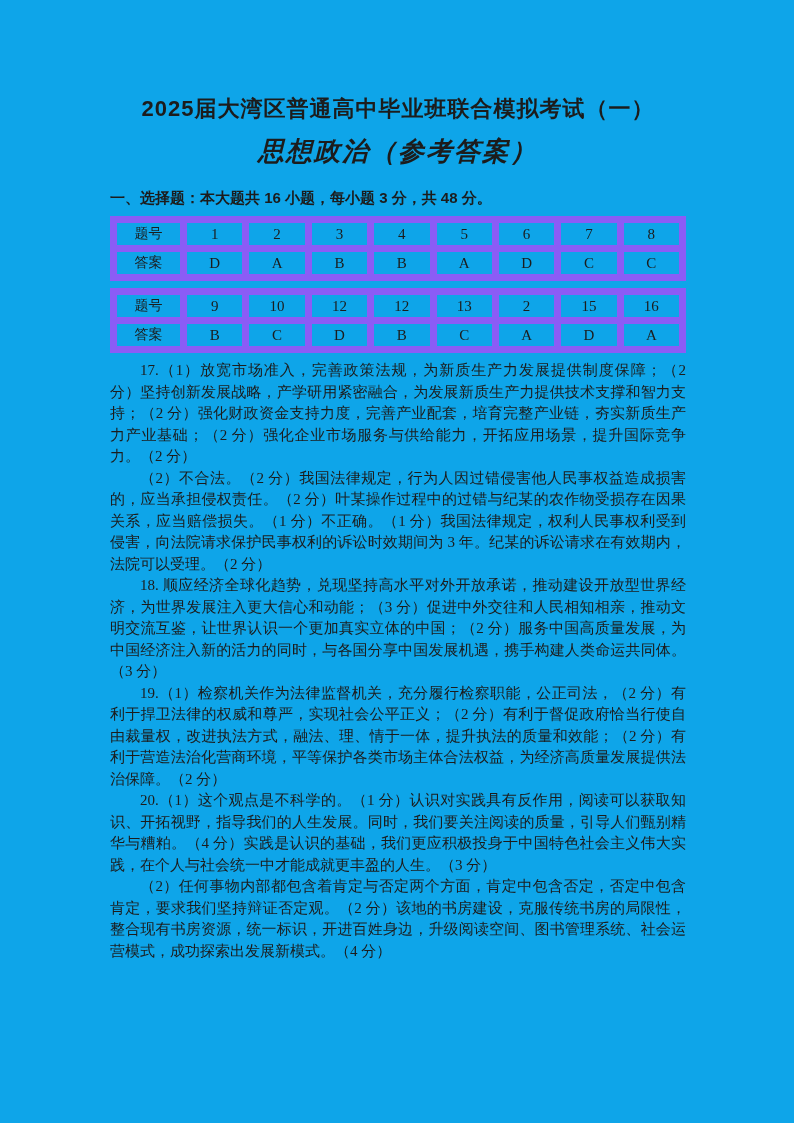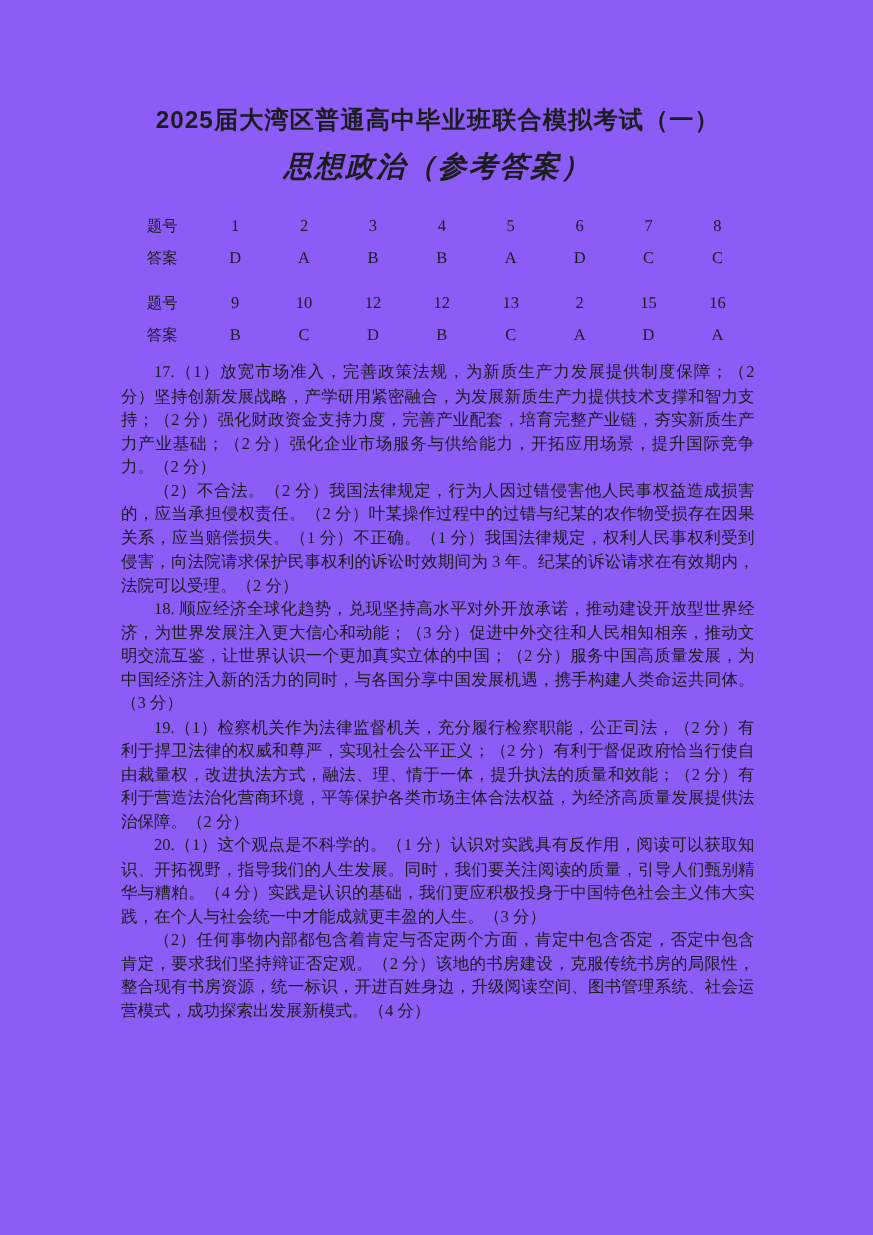--- a/index.html
+++ b/index.html
@@ -1,21 +1,21 @@
 <!DOCTYPE html>
 <html><head>
 <meta charset="utf-8">
 <style>
   * { margin: 0; padding: 0; box-sizing: border-box; }
   html, body { background: #ffffff; }
   .page {
     width: 794px;
     height: 1123px;
     margin: 0 auto;
-    background: #8b5cf6;
+    background: #0ea5e9;
     color: #1c1c1c;
     font-family: "Liberation Serif", serif;
     position: relative;
     overflow: hidden;
   }
   .content {
     padding: 94px 108px 0 110px;
   }
   .exam-title {
     font-family: "Liberation Sans", sans-serif;
@@ -40,21 +40,21 @@
     font-weight: bold;
     margin-bottom: 8px;
   }
   table.answer-table {
     width: 100%;
     border-collapse: collapse;
     table-layout: fixed;
     margin-bottom: 7px;
   }
   table.answer-table td {
-    border: 5px solid #8b5cf6;
+    border: 7px solid #8b5cf6;
     height: 29px;
     text-align: center;
     vertical-align: middle;
     font-size: 15px;
   }
   table.answer-table td.row-label {
     font-size: 14px;
   }
   col.label-col { width: 70px; }
   .essay-heading {
@@ -81,20 +81,21 @@
 </style>
 </head>
 <body>
 
 <div class="page">
   <div class="content">
 
     <div class="exam-title">2025届大湾区普通高中毕业班联合模拟考试（一）</div>
     <div class="exam-subtitle">思想政治（参考答案）</div>
 
+    <div class="section-heading">一、选择题：本大题共 16 小题，每小题 3 分，共 48 分。</div>
 
     <table class="answer-table">
       <colgroup>
         <col class="label-col">
           <col>
           <col>
           <col>
           <col>
           <col>
           <col>

